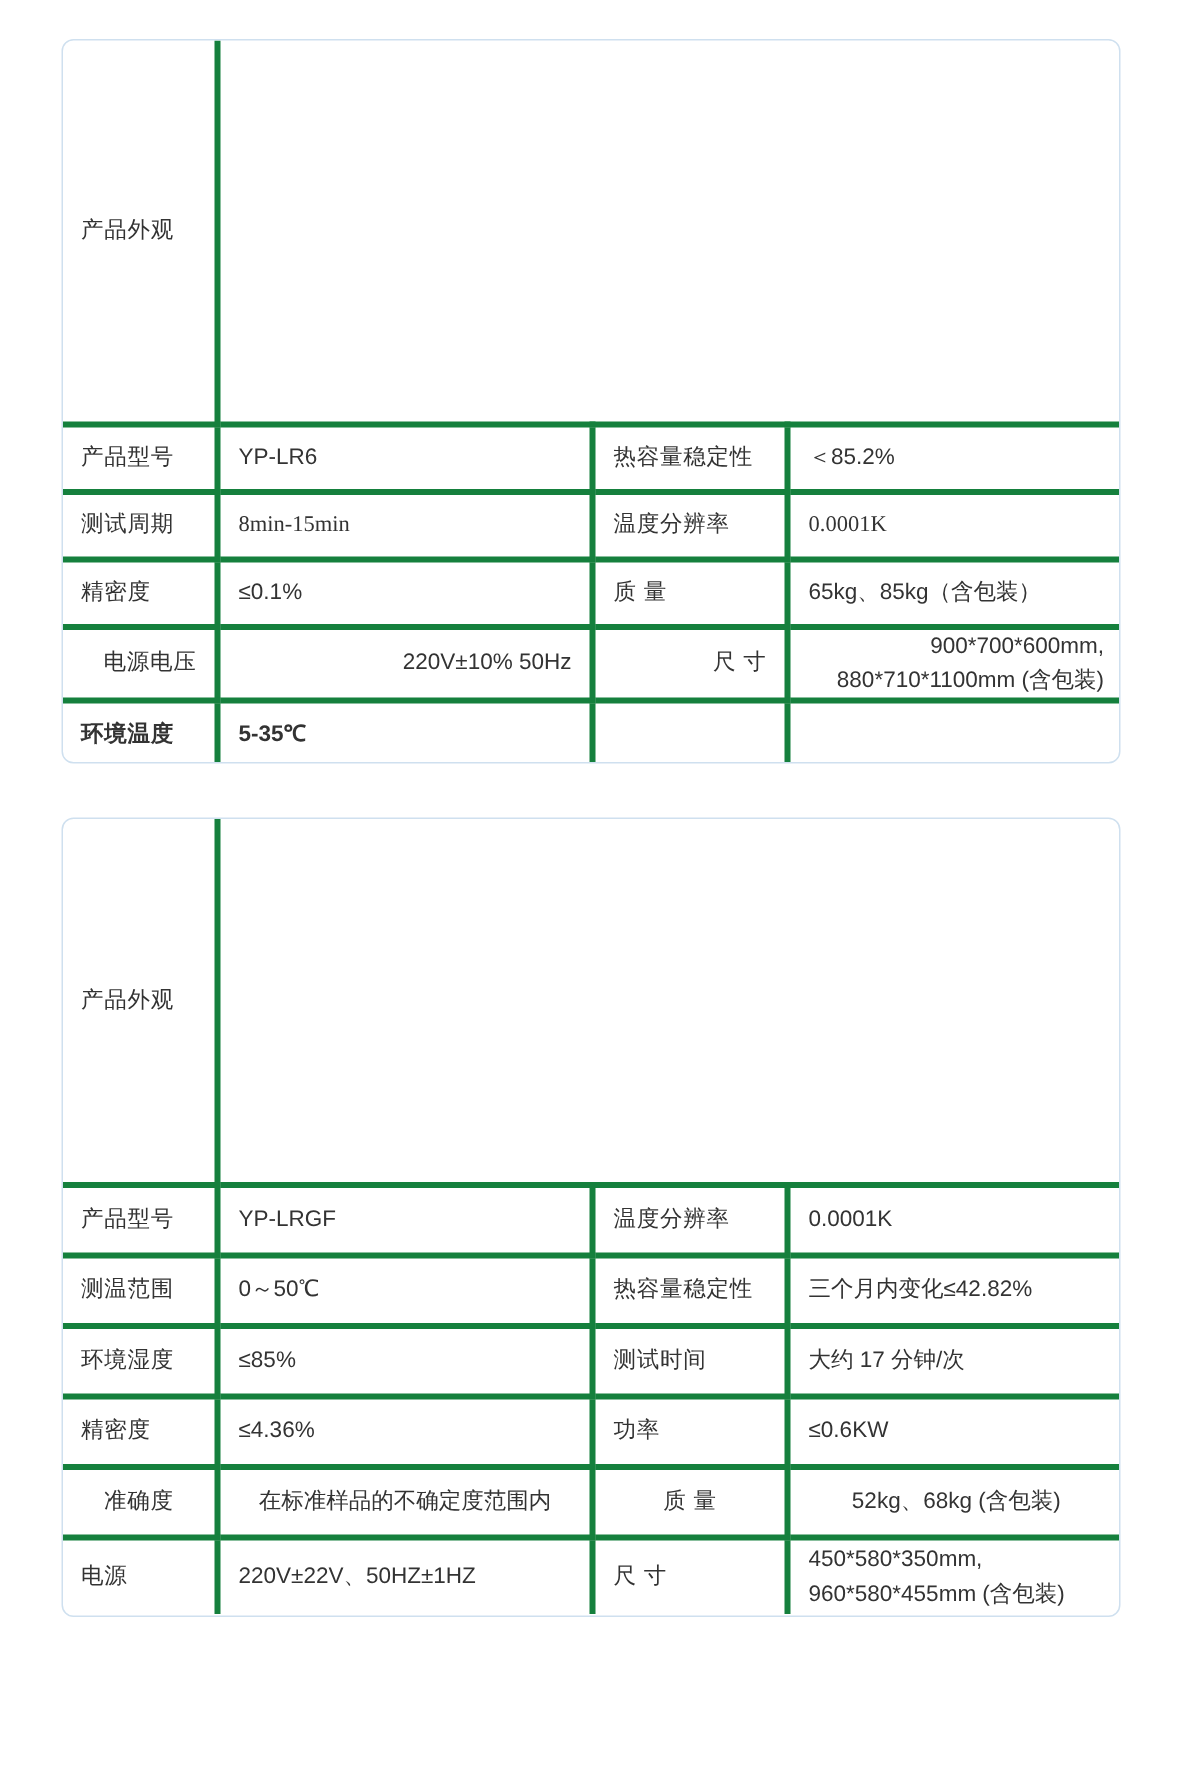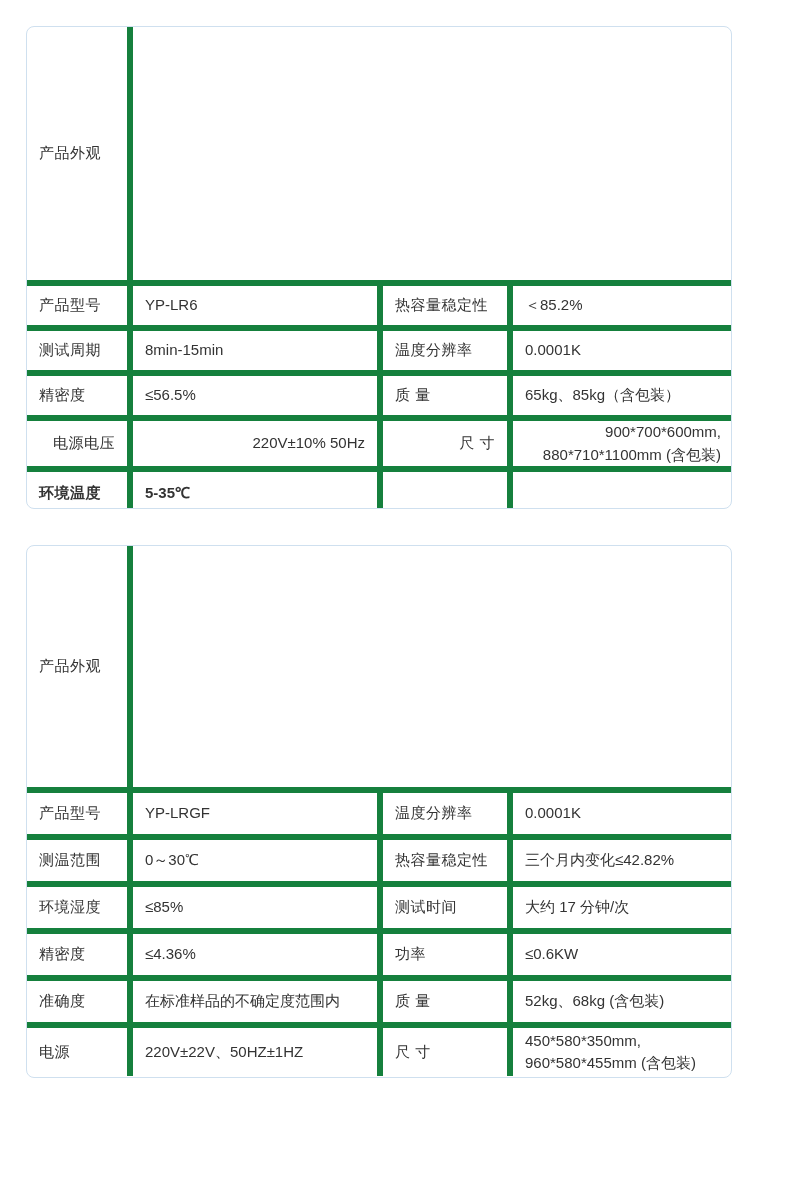--- a/index.html
+++ b/index.html
@@ -16,38 +16,38 @@
   }
   .page {
     width: 790px;
     height: 1180px;
     position: relative;
     background: #ffffff;
     box-sizing: border-box;
   }
   .spec-card {
     position: absolute;
-    left: 26px;
+    left: 41px;
     width: 706px;
     border: 1px solid #cfe0ef;
     border-radius: 8px;
     background: #ffffff;
     box-sizing: border-box;
     overflow: hidden;
   }
   #card-1 { top: 26px; height: 483px; }
   #card-2 { top: 545px; height: 533px; }
 
   table.spec-table {
     width: 100%;
     border-collapse: collapse;
     table-layout: fixed;
   }
   table.spec-table td {
-    border: 6px solid #15803d;
+    border: 4px solid #15803d;
     padding: 0 12px;
     font-size: 15px;
     color: #333333;
     vertical-align: middle;
     line-height: 1.5;
     box-sizing: border-box;
   }
   table.spec-table tr:first-child td { border-top: none; }
   table.spec-table td:first-child { border-left: none; }
   table.spec-table td:last-child { border-right: none; }
@@ -184,29 +184,29 @@
             </div>
           </td>
         </tr>
 
         <tr style="height:45px;">
           <td class="label-cell">产品型号</td>
           <td class="value-cell">YP-LR6</td>
           <td class="label-cell">热容量稳定性</td>
           <td class="value-cell">＜85.2%</td>
         </tr>
-        <tr style="height:45px;">
+        <tr style="height:45px;font-family:Liberation Serif, serif;">
           <td class="label-cell">测试周期</td>
           <td class="value-cell">8min-15min</td>
           <td class="label-cell">温度分辨率</td>
           <td class="value-cell">0.0001K</td>
         </tr>
         <tr style="height:45px;">
           <td class="label-cell">精密度</td>
-          <td class="value-cell">≤56.5%</td>
+          <td class="value-cell">≤0.1%</td>
           <td class="label-cell">质  量</td>
           <td class="value-cell">65kg、85kg（含包装）</td>
         </tr>
         <tr style="height:47px;text-align:right;">
           <td class="label-cell">电源电压</td>
           <td class="value-cell">220V±10% 50Hz</td>
           <td class="label-cell">尺  寸</td>
           <td class="value-cell nowrap-pre">900*700*600mm,
 880*710*1100mm (含包装)</td>
         </tr>
@@ -247,37 +247,37 @@
         </tr>
 
         <tr style="height:47px;">
           <td class="label-cell">产品型号</td>
           <td class="value-cell">YP-LRGF</td>
           <td class="label-cell">温度分辨率</td>
           <td class="value-cell">0.0001K</td>
         </tr>
         <tr style="height:47px;">
           <td class="label-cell">测温范围</td>
-          <td class="value-cell">0～30℃</td>
+          <td class="value-cell">0～50℃</td>
           <td class="label-cell">热容量稳定性</td>
           <td class="value-cell">三个月内变化≤42.82%</td>
         </tr>
         <tr style="height:47px;margin-top:20px;">
           <td class="label-cell">环境湿度</td>
           <td class="value-cell">≤85%</td>
           <td class="label-cell">测试时间</td>
           <td class="value-cell">大约 17 分钟/次</td>
         </tr>
         <tr style="height:47px;">
           <td class="label-cell">精密度</td>
           <td class="value-cell">≤4.36%</td>
           <td class="label-cell">功率</td>
           <td class="value-cell">≤0.6KW</td>
         </tr>
-        <tr style="height:47px;">
+        <tr style="height:47px;text-align:center;">
           <td class="label-cell">准确度</td>
           <td class="value-cell">在标准样品的不确定度范围内</td>
           <td class="label-cell">质  量</td>
           <td class="value-cell">52kg、68kg (含包装)</td>
         </tr>
         <tr style="height:51px;">
           <td class="label-cell">电源</td>
           <td class="value-cell">220V±22V、50HZ±1HZ</td>
           <td class="label-cell">尺  寸</td>
           <td class="value-cell nowrap-pre">450*580*350mm,

